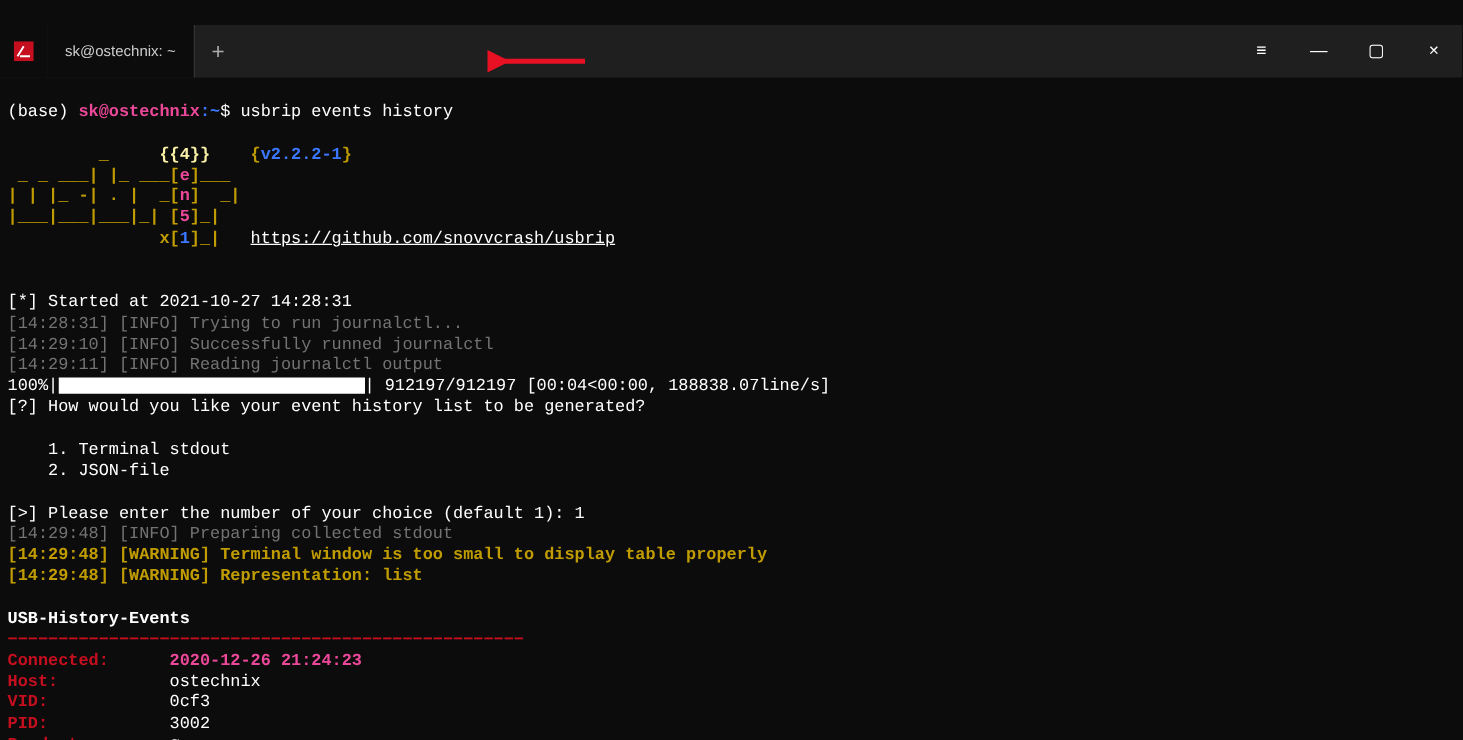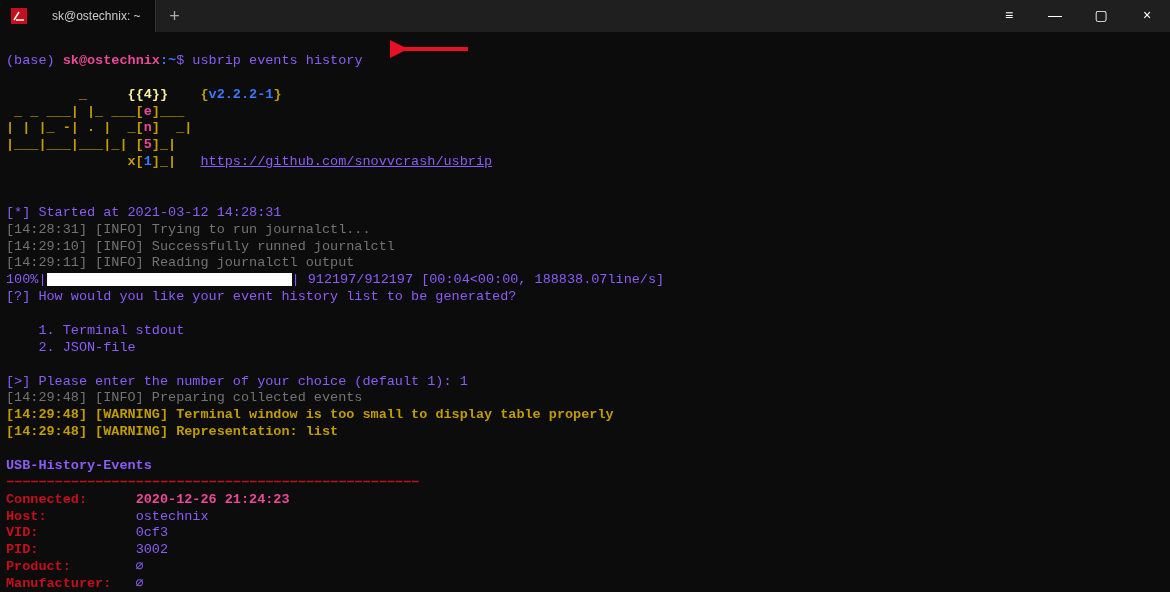--- a/index.html
+++ b/index.html
@@ -8,27 +8,28 @@
     color: #ccc;
     font-family: "Consolas", "Courier New", monospace;
     font-size: 13.5px;
     line-height: 1.25;
     width: 1170px;
     height: 592px;
     overflow: hidden;
   }
   
   .titlebar {
-    height: 32px;
+    height: 42px;
     background: #1f1f1f;
     display: flex;
     align-items: stretch;
     color: #ccc;
     font-family: "Segoe UI", sans-serif;
     font-size: 12px;
+    margin-top: 20px;
   }
   .tab-strip { display: flex; align-items: stretch; }
   .tab-icon-box {
     width: 38px;
     display:flex;
     align-items:center;
     justify-content:center;
     background:#0c0c0c;
   }
   .tab-icon-box svg { width:16px; height:16px; }
@@ -63,21 +64,21 @@
   .terminal {
     padding: 4px 6px;
     white-space: pre;
   }
   .green { color:#ec4899; font-weight:bold; }
   .green-dark { color:#737373; }
   .yellow { color:#c19c00; font-weight:bold; }
   .yellow-bold { color:#f9f1a5; font-weight:bold; }
   .blue { color:#3b78ff; font-weight:bold; }
   .red { color:#c50f1f; font-weight:bold; }
-  .white { color:#8b5cf6; }
+  .white { color:#ffffff; }
   .underline { text-decoration: underline; }
   .bold { font-weight:bold; }
 
   .arrow {
     position: absolute;
     left: 390px;
     top: 40px;
     pointer-events:none;
   }
 
@@ -127,32 +128,32 @@
 <div class="terminal">
 <span class="white">(base) </span><span class="green">sk@ostechnix</span><span class="blue">:~</span><span class="white">$</span> <span class="white">usbrip events history</span>
 
 <span class="yellow">         _     </span><span class="yellow-bold">{{4}}</span>    <span class="yellow">{</span><span class="blue">v2.2.2-1</span><span class="yellow">}</span>
 <span class="yellow"> _ _ ___| |_ ___[</span><span class="green">e</span><span class="yellow">]___ </span>
 <span class="yellow">| | |_ -| . |  _[</span><span class="green">n</span><span class="yellow">]  _|</span>
 <span class="yellow">|___|___|___|_| [</span><span class="green">5</span><span class="yellow">]_|  </span>
 <span class="yellow">               x[</span><span class="blue">1</span><span class="yellow">]_|   </span><span class="white underline">https://github.com/snovvcrash/usbrip</span>
 
 
-<span class="white">[*] Started at 2021-03-12 14:28:31</span>
+<span class="white">[*] Started at 2021-10-27 14:28:31</span>
 <span class="green-dark">[14:28:31]</span><span class="green-dark"> [INFO] </span><span class="green-dark">Trying to run journalctl...</span>
 <span class="green-dark">[14:29:10]</span><span class="green-dark"> [INFO] </span><span class="green-dark">Successfully runned journalctl</span>
 <span class="green-dark">[14:29:11]</span><span class="green-dark"> [INFO] </span><span class="green-dark">Reading journalctl output</span>
 <span class="white">100%|</span><span class="progress-bar"></span><span class="white">| 912197/912197 [00:04&lt;00:00, 188838.07line/s]</span>
 <span class="white">[?] How would you like your event history list to be generated?</span>
 
 <span class="white">    1. Terminal stdout</span>
 <span class="white">    2. JSON-file</span>
 
 <span class="white">[&gt;] Please enter the number of your choice (default 1): 1</span>
-<span class="green-dark">[14:29:48]</span><span class="green-dark"> [INFO] </span><span class="green-dark">Preparing collected events</span>
+<span class="green-dark">[14:29:48]</span><span class="green-dark"> [INFO] </span><span class="green-dark">Preparing collected stdout</span>
 <span class="yellow">[14:29:48]</span><span class="yellow"> [WARNING] </span><span class="yellow">Terminal window is too small to display table properly</span>
 <span class="yellow">[14:29:48]</span><span class="yellow"> [WARNING] </span><span class="yellow">Representation: list</span>
 
 <span class="white bold">USB-History-Events</span>
 <span class="red">−−−−−−−−−−−−−−−−−−−−−−−−−−−−−−−−−−−−−−−−−−−−−−−−−−−</span>
 <span id="fields"><span class="red">Connected:      </span><span class="green">2020-12-26 21:24:23</span>
 <span class="red">Host:           </span><span class="white">ostechnix</span>
 <span class="red">VID:            </span><span class="white">0cf3</span>
 <span class="red">PID:            </span><span class="white">3002</span>
 <span class="red">Product:        </span><span class="white">∅</span>

